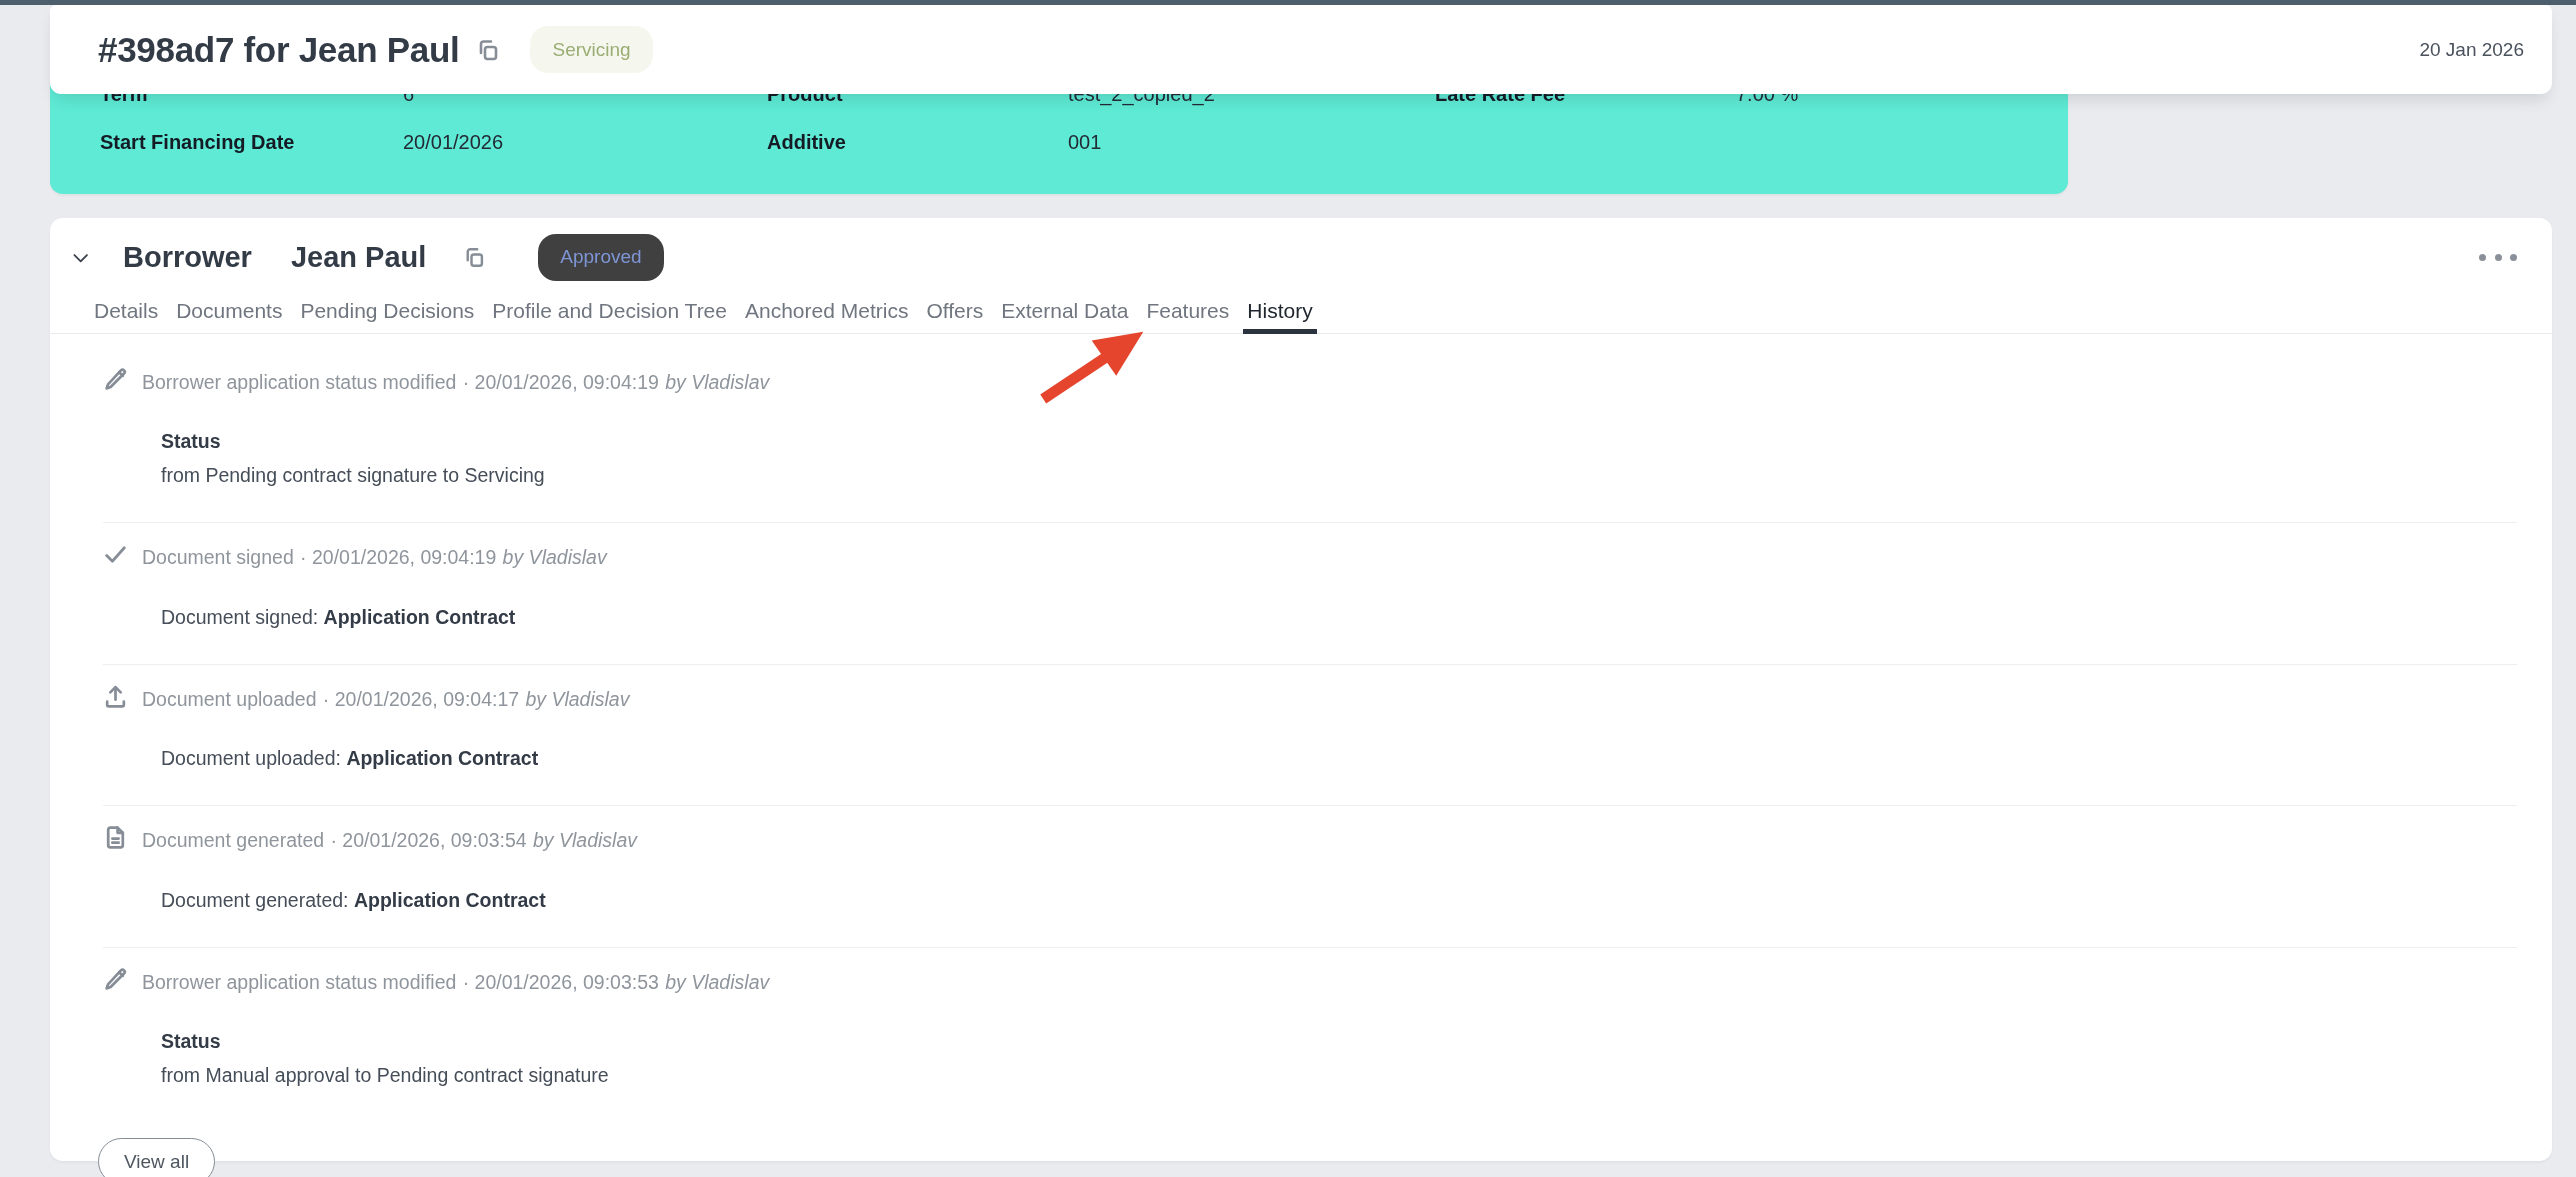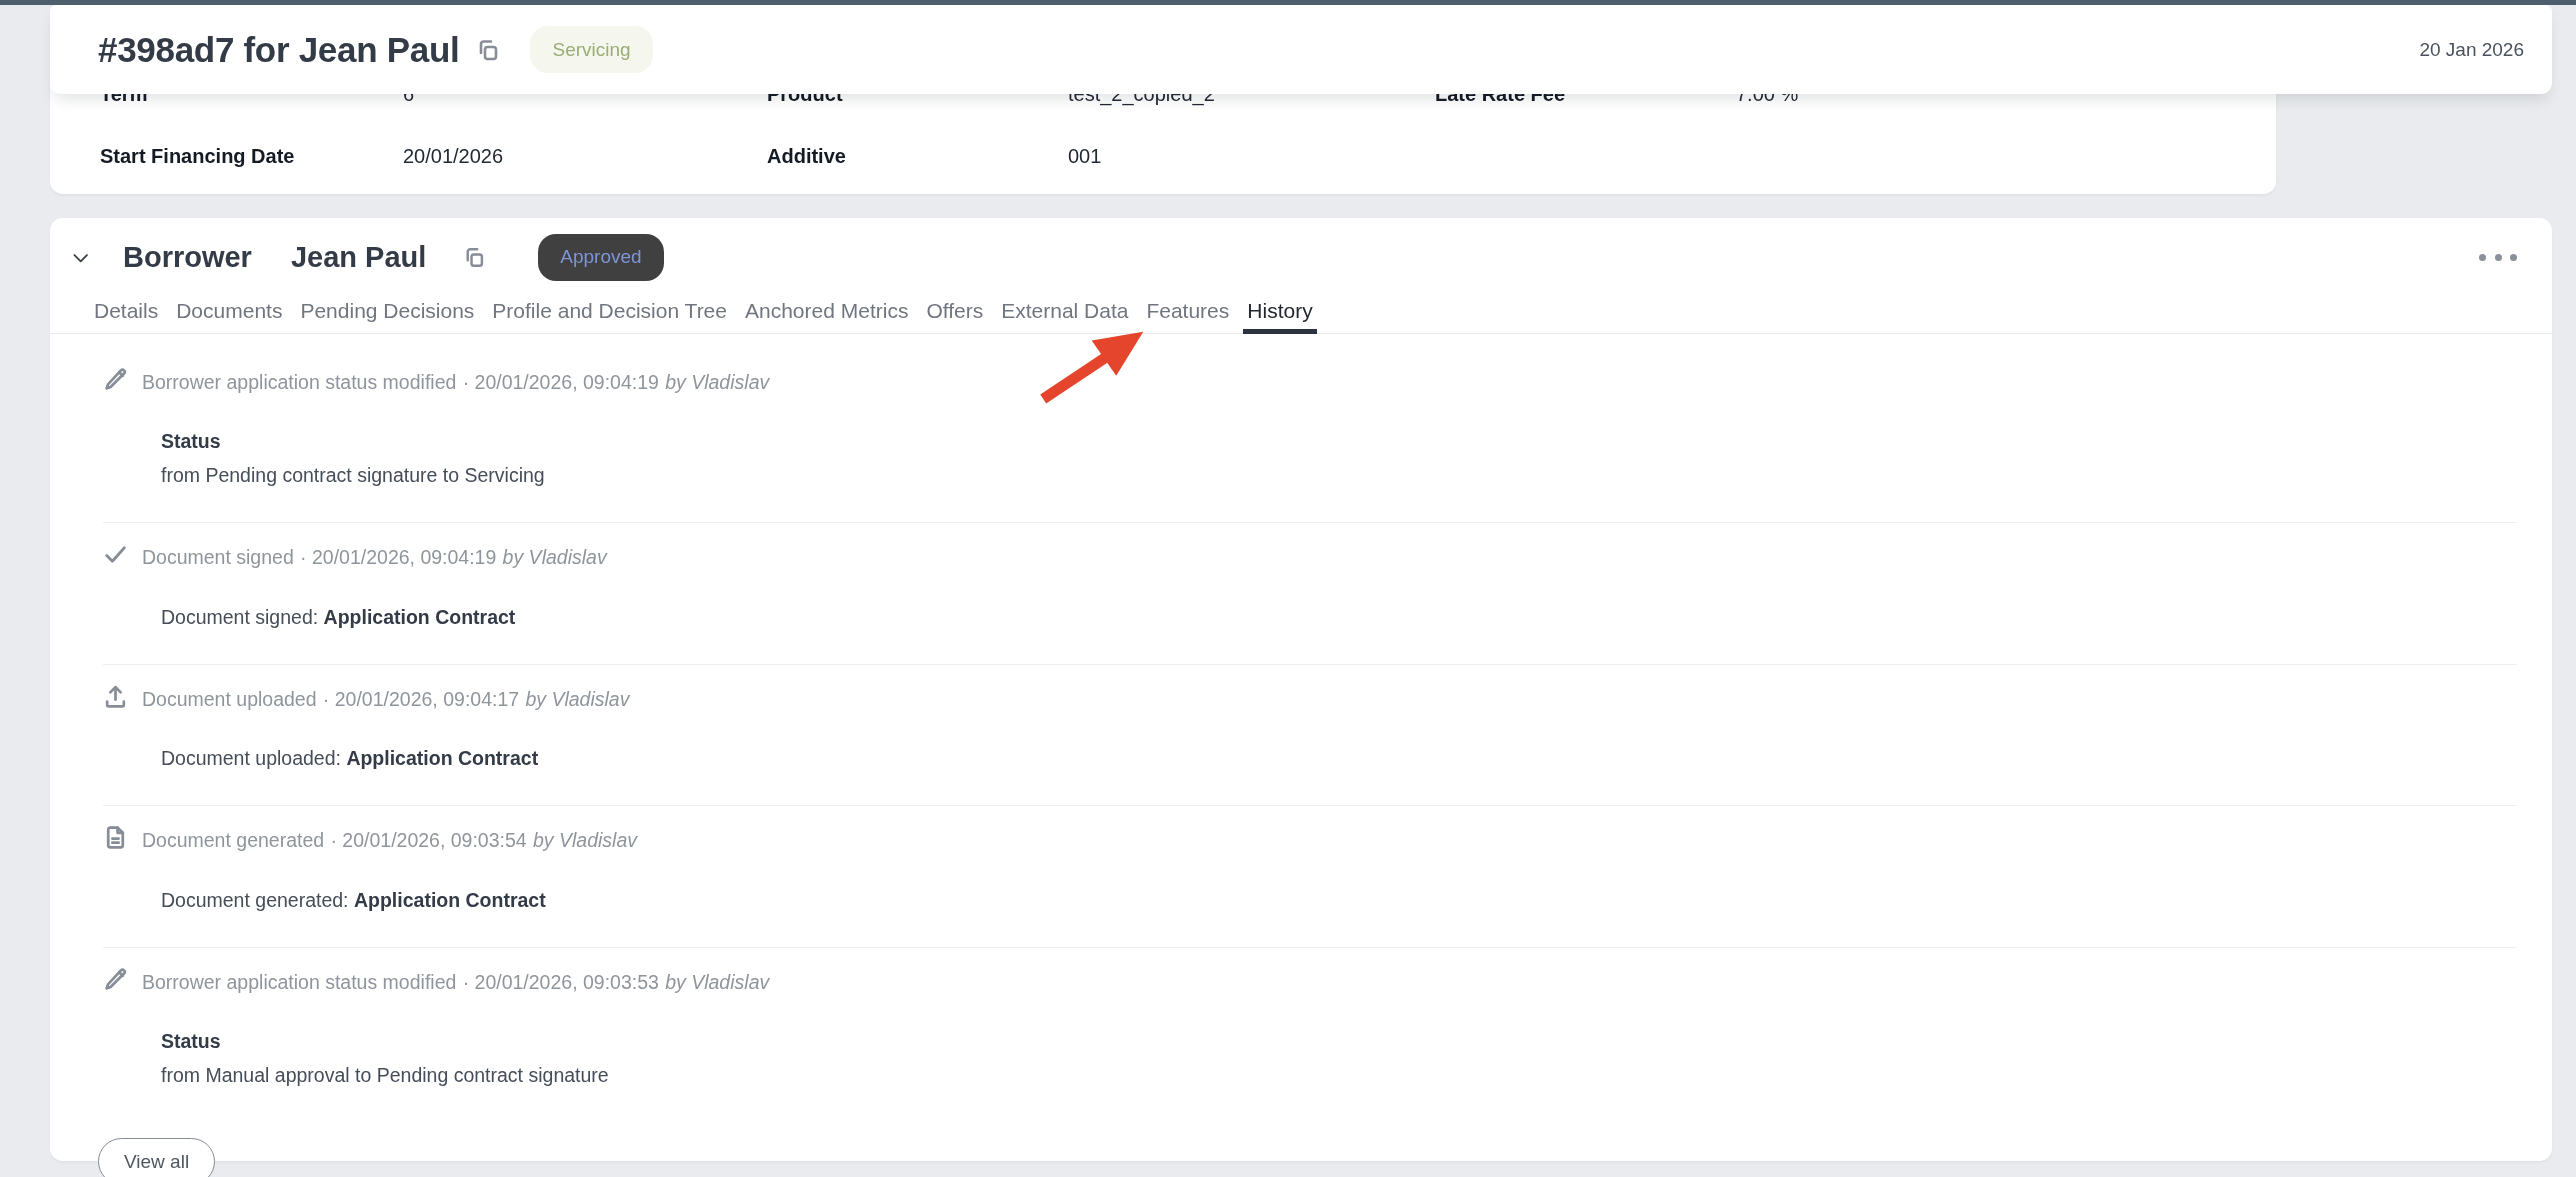--- a/index.html
+++ b/index.html
@@ -27,30 +27,30 @@
   .badge {
     display:inline-flex; align-items:center; height:47px; border-radius:18px;
     font-size:19px; padding:0 22.7px; white-space:nowrap;
   }
   .badge-servicing { background:#f5f7ee; color:#9aad74; margin-left:30px; }
   .badge-approved  { background:#404040; color:#7e95d6; margin-left:28px; }
   .header-date { margin-left:auto; font-size:19px; color:#4a525d; }
 
   
   .details-card {
-    position:absolute; left:50px; top:69px; width:2226px; height:125px;
-    background:#ffffff; border-radius:12.6px; z-index:5;
+    position:absolute; left:50px; top:69px; width:2018px; height:125px;
+    background:#5eead4; border-radius:12.6px; z-index:5;
     box-shadow:0 1.3px 2.5px rgba(20,30,45,0.04);
     padding-top:11.3px; overflow:hidden;
   }
   .detail-row {
     display:grid; grid-template-columns:303px 364px 301px 367px 301px 1fr;
     padding-left:50px; font-size:20px; line-height:29px;
   }
-  .detail-row + .detail-row { margin-top:33px; }
+  .detail-row + .detail-row { margin-top:19px; }
   .detail-label { font-weight:700; color:#141b25; }
   .detail-value { color:#222a35; }
 
   
   .borrower-card {
     position:absolute; left:50px; top:218px; width:2502px; height:943px;
     background:#ffffff; border-radius:12.6px; z-index:5;
     box-shadow:0 1.3px 2.5px rgba(20,30,45,0.04);
   }
   .b-header { margin:21.4px 29px 0 20px; height:36px; display:flex; align-items:center;gap:24px; }

